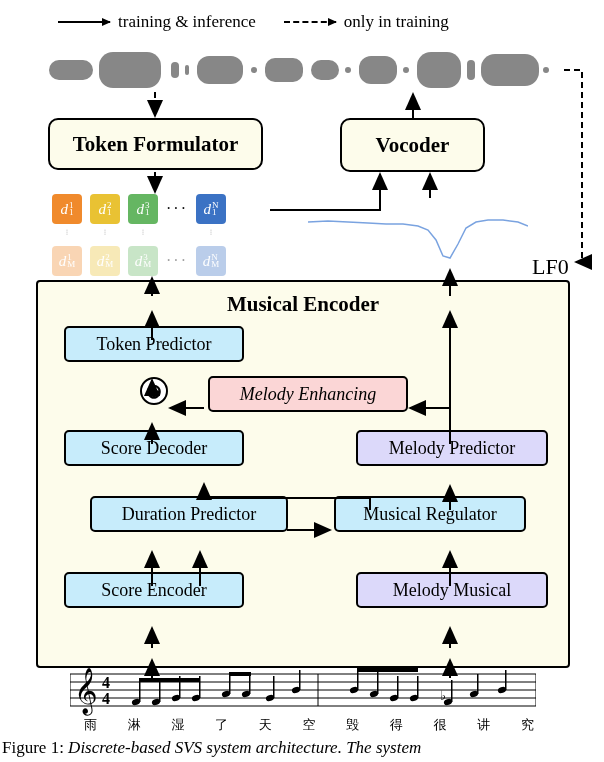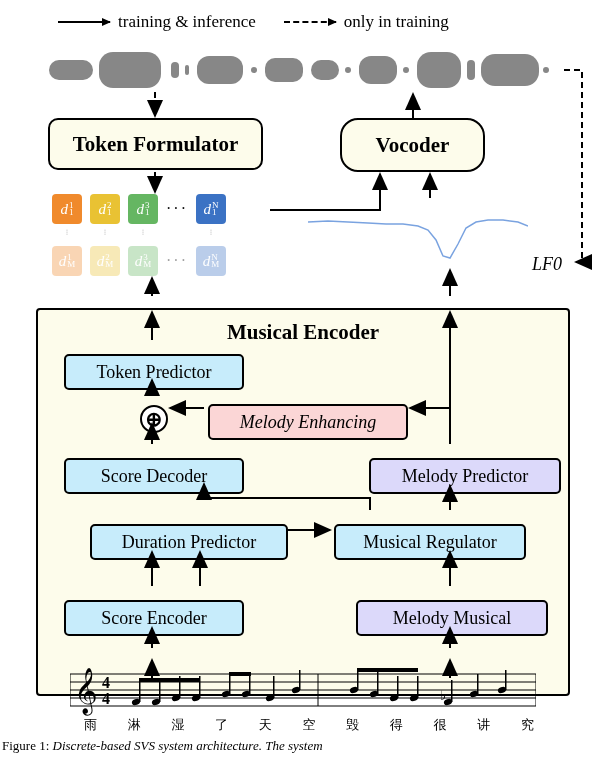--- a/index.html
+++ b/index.html
@@ -29,59 +29,59 @@
     position: absolute;
     background: #fdfceb;
     border: 2.5px solid #000;
     border-radius: 10px;
     font-weight: bold;
     font-size: 21px;
     display: flex; align-items: center; justify-content: center;
     text-align: center;
   }
   .tokenformulator { left: 48px; top: 118px; width: 215px; height: 52px; }
-  .vocoder { left: 340px; top: 118px; width: 145px; height: 54px; border-radius: 18px; }
+  .vocoder { left: 340px; top: 118px; width: 145px; height: 54px; }
 
   
   .tokens { position: absolute; left: 52px; top: 194px; display: flex; gap: 8px; align-items: flex-start; }
   .tok-col { display: flex; flex-direction: column; gap: 5px; align-items: center; }
   .tok {
     width: 30px; height: 30px; border-radius: 4px; color: #fff;
     display: flex; align-items: center; justify-content: center;
     font-family: 'Times New Roman', Georgia, serif; font-style: italic; font-size: 15px;
     font-weight: 500;
   }
   .tok.faded { opacity: 0.35; }
   .dots { font-size: 16px; letter-spacing: 2px; height: 30px; display:flex; align-items:center; color:#111;}
   .vdots { font-size: 6px; line-height: 6px; height: 12px; color:#777;}
 
   
   .lf0 { position: absolute; left: 308px; top: 200px; width: 220px; height: 66px; }
-  .lf0-label { position: absolute; left: 532px; top: 254px; font-style: italic; font-family: 'Times New Roman', serif; font-size: 18px; }
+  .lf0-label { position: absolute; left: 532px; top: 254px; font-family: 'Times New Roman', serif; font-size: 22px; }
 
   
   .musenc {
-    position: absolute; left: 36px; top: 308px; width: 534px; height: 388px;
+    position: absolute; left: 36px; top: 280px; width: 534px; height: 388px;
     background: #fdfceb; border: 2.5px solid #000; border-radius: 4px;
   }
   .musenc-title { position: absolute; top: 10px; left: 0; right: 0; text-align: center; font-weight: bold; font-size: 21px; }
   .modbox {
     position: absolute; border: 2px solid #000; border-radius: 5px;
     font-size: 18px; display:flex; align-items:center; justify-content:center;
     background: #c7ecfb;
   }
   .modbox.purple { background: #dcd9fa; }
   .modbox.pink { background: #fbd6d6; }
   .combine { position:absolute; width:28px; height:28px; border:2px solid #000; border-radius:50%; background:#fff; display:flex; align-items:center; justify-content:center; font-size:20px; font-weight:bold;}
 
   
   .score { position: absolute; left: 70px; bottom: 46px; width: 466px; height: 60px; }
   .lyrics { position: absolute; left: 84px; bottom: 28px; width: 450px; display:flex; justify-content:space-between; font-size: 13px; font-family: SimHei, 'PingFang SC', sans-serif; letter-spacing: 0; }
 
-  .caption { position: absolute; left: 0; right: 0; bottom: 0; height: 24px; font-size: 13px; font-family: 'Times New Roman', serif; padding-left: 2px; overflow: hidden; white-space: nowrap;}
+  .caption { position: absolute; left: 0; right: 0; bottom: 0; height: 24px; font-size: 17px; font-family: 'Times New Roman', serif; padding-left: 2px; overflow: hidden; white-space: nowrap;}
   .caption .fignum { font-style: normal; }
   .caption .figtitle { font-style: italic; }
 
   
   svg.arrows { position:absolute; left:0; top:0; width:604px; height:762px; pointer-events:none; }
 </style>
 </head>
 <body>
 
 <div class="canvas">
@@ -194,21 +194,21 @@
       </div>
 
     <div class="combine" style="left:102px; top:95px;">⊕</div>
     <div class="modbox pink" style="left:170px; top:94px; width:200px; height:36px;font-style:italic;">
         <span>Melody Enhancing</span>
       </div>
 
     <div class="modbox" style="left:26px; top:148px; width:180px; height:36px;">
         <span>Score Decoder</span>
       </div>
-    <div class="modbox purple" style="left:318px; top:148px; width:192px; height:36px;margin-left:13px;">
+    <div class="modbox purple" style="left:318px; top:148px; width:192px; height:36px;">
         <span>Melody Predictor</span>
       </div>
 
     <div class="modbox" style="left:52px; top:214px; width:198px; height:36px;">
         <span>Duration Predictor</span>
       </div>
     <div class="modbox" style="left:296px; top:214px; width:192px; height:36px;">
         <span>Musical Regulator</span>
       </div>
 

